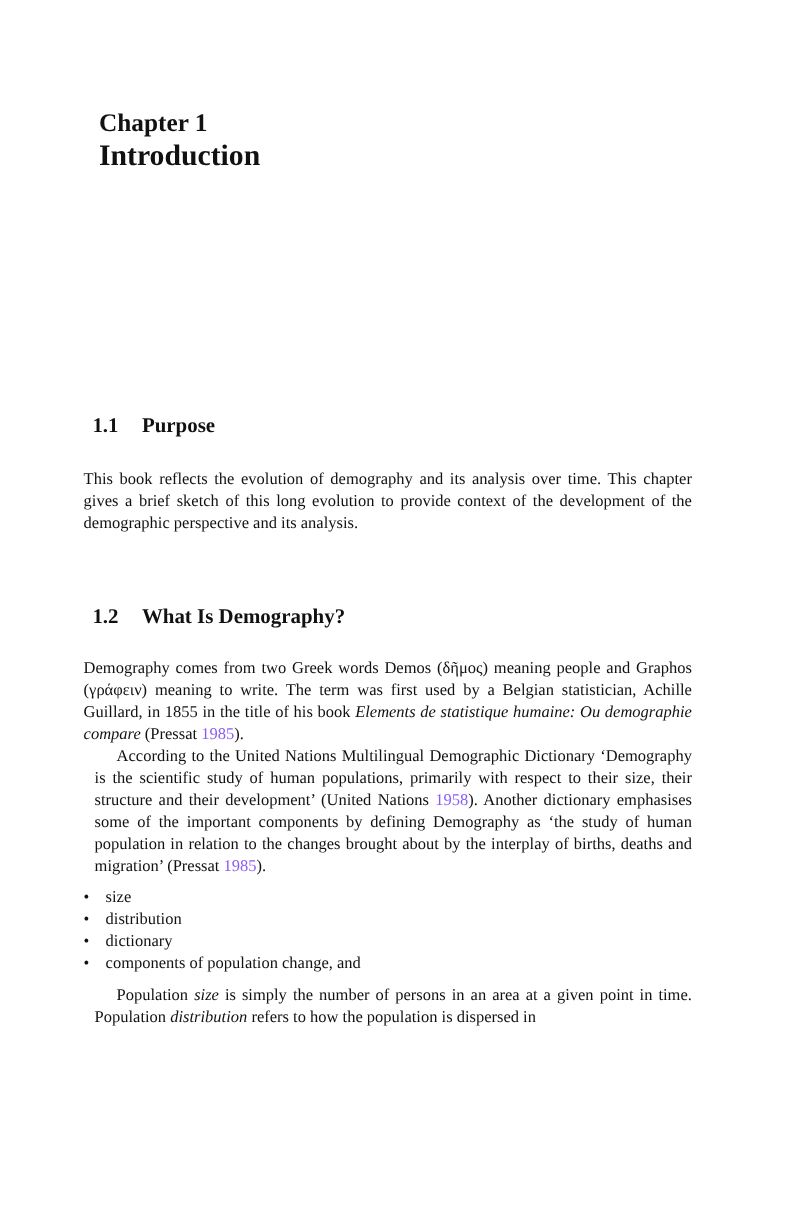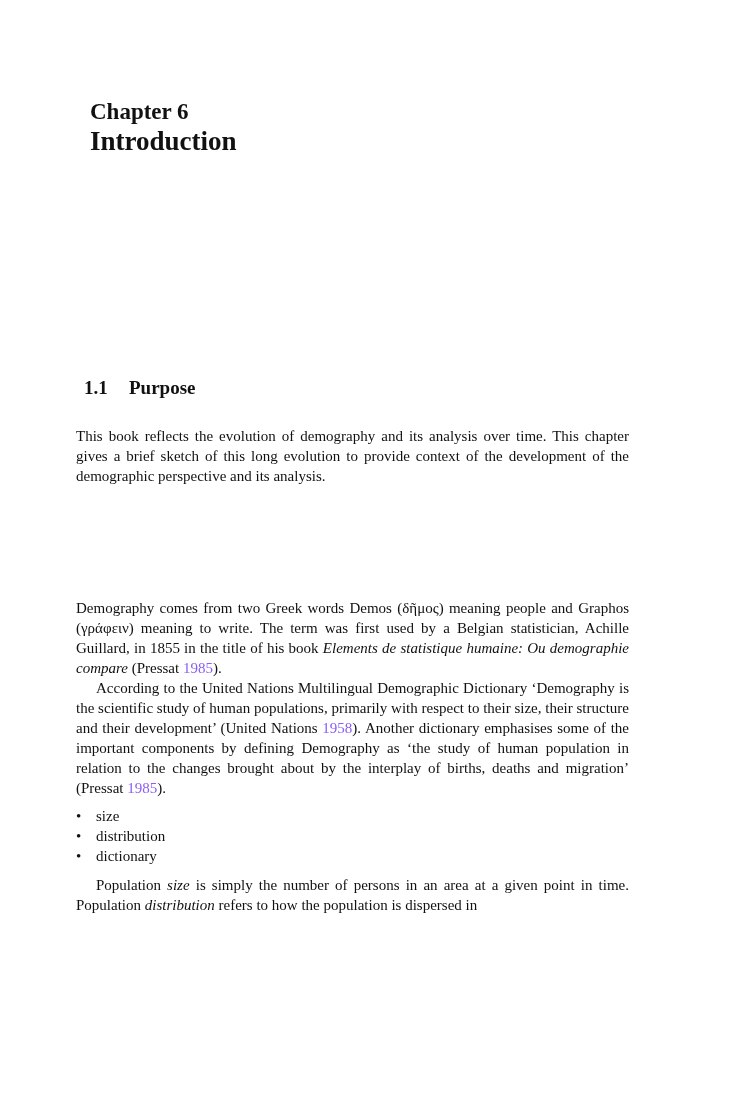--- a/index.html
+++ b/index.html
@@ -5,51 +5,55 @@
   html, body { margin: 0; padding: 0; background: #ffffff; }
   body { width: 732px; height: 1110px; position: relative; overflow: hidden;
          font-family: "Liberation Serif", "DejaVu Serif", serif; color: #111; }
   .page { position: absolute; left: 0; top: 0; width: 732px; height: 1110px; }
   .col { position: absolute; left: 76px; width: 553px; }
   .chap-label { position: absolute; left: 90px; top: 98px; font-size: 23px; font-weight: bold; line-height: 28px; }
   .chap-title { position: absolute; left: 90px; top: 125px; font-size: 27px; font-weight: bold; line-height: 32px; }
   .sec { position: absolute; left: 84px; font-size: 19px; font-weight: bold; line-height: 24px; }
   .sec .num { display: inline-block; width: 45px; }
   .para { font-size: 15px; line-height: 20px; text-align: justify; margin: 0; }
-  .para.indent { text-indent: 20px; }
+  .para.indent { text-indent: 20px; margin-left: 10px; }
   .link { color: #8b5cf6; }
   em { font-style: italic; }
   ul.bullets { list-style: none; margin: 0; padding: 0; font-size: 15px; line-height: 20px; }
   ul.bullets li { position: relative; padding-left: 20px; }
   ul.bullets li::before { content: "•"; position: absolute; left: 0; top: 0; }
 </style>
 </head>
 <body>
 
 <div class="page">
 
-  <div class="chap-label">Chapter 6</div>
+  <div class="chap-label">Chapter 1</div>
   <div class="chap-title">Introduction</div>
 
   <div class="sec" style="top:376px;">
     <span class="num">1.1</span><span>Purpose</span>
   </div>
   <div class="col" style="top:426px;">
     <p class="para">This book reflects the evolution of demography and its analysis over time. This chapter gives a brief sketch of this long evolution to provide context of the development of the demographic perspective and its analysis.</p>
   </div>
 
+  <div class="sec" style="top:549px;">
+    <span class="num">1.2</span><span>What Is Demography?</span>
+  </div>
 
   <div class="col" style="top:598px;">
     <p class="para"><span>Demography comes from two Greek words Demos (δῆμος) meaning people and Graphos (γράφειν) meaning to write. The term was first used by a Belgian statistician, Achille Guillard, in 1855 in the title of his book </span><em>Elements de statistique humaine: Ou demographie compare</em><span> (Pressat </span><span class="link">1985</span><span>).</span></p>
 
     <p class="para indent"><span>According to the United Nations Multilingual Demographic Dictionary ‘Demography is the scientific study of human populations, primarily with respect to their size, their structure and their development’ (United Nations </span><span class="link">1958</span><span>). Another dictionary emphasises some of the important components by defining Demography as ‘the study of human population in relation to the changes brought about by the interplay of births, deaths and migration’ (Pressat </span><span class="link">1985</span><span>).</span></p>
 
 
     <ul class="bullets" style="margin-top:8px;">
       <li>size</li>
       <li>distribution</li>
       <li>dictionary</li>
+      <li>components of population change, and</li>
     </ul>
 
     <p class="para indent" style="margin-top:9px;"><span>Population </span><em>size</em><span> is simply the number of persons in an area at a given point in time. Population </span><em>distribution</em><span> refers to how the population is dispersed in</span></p>
   </div>
 
 </div>
 
 </body></html>

